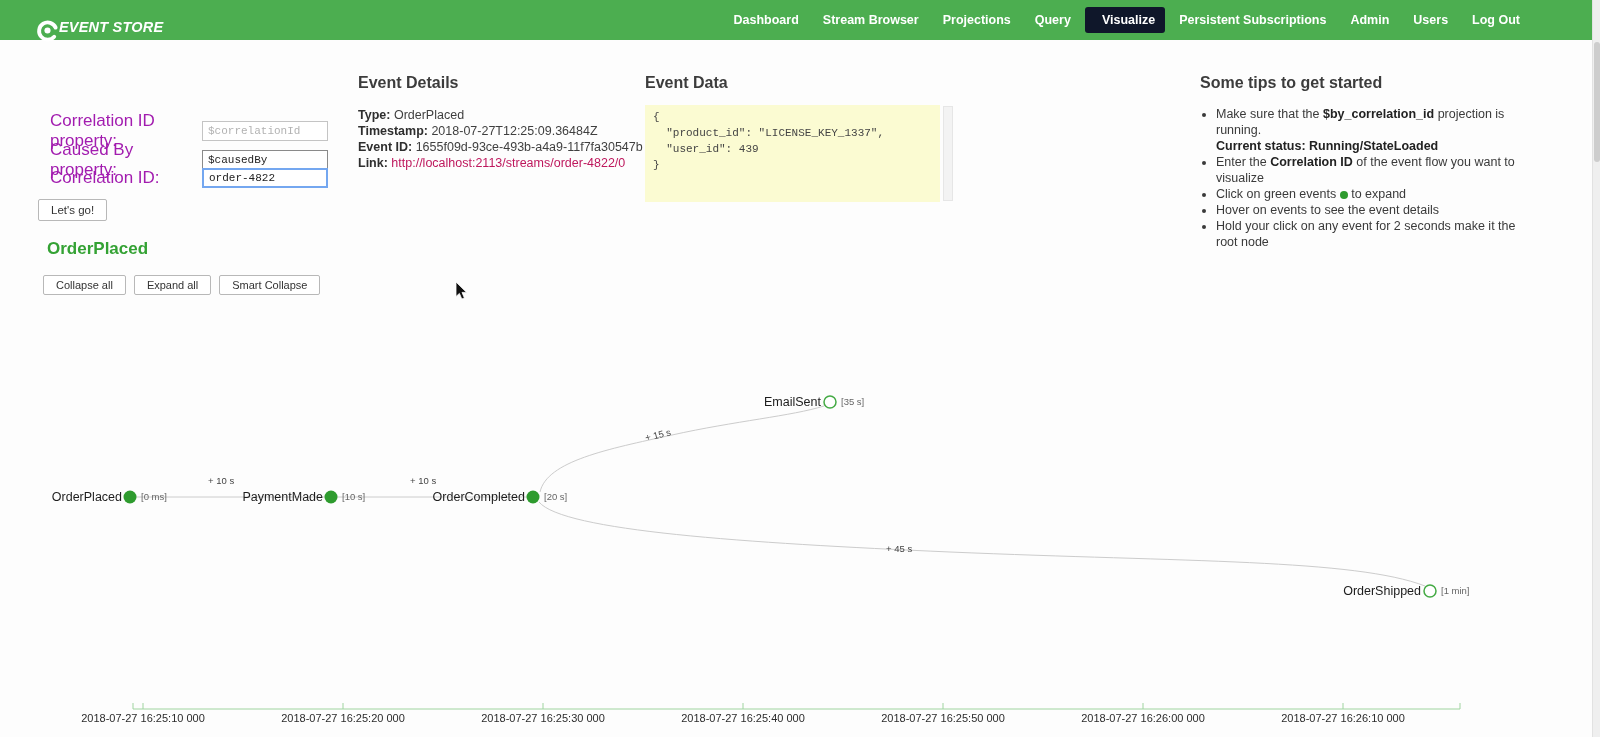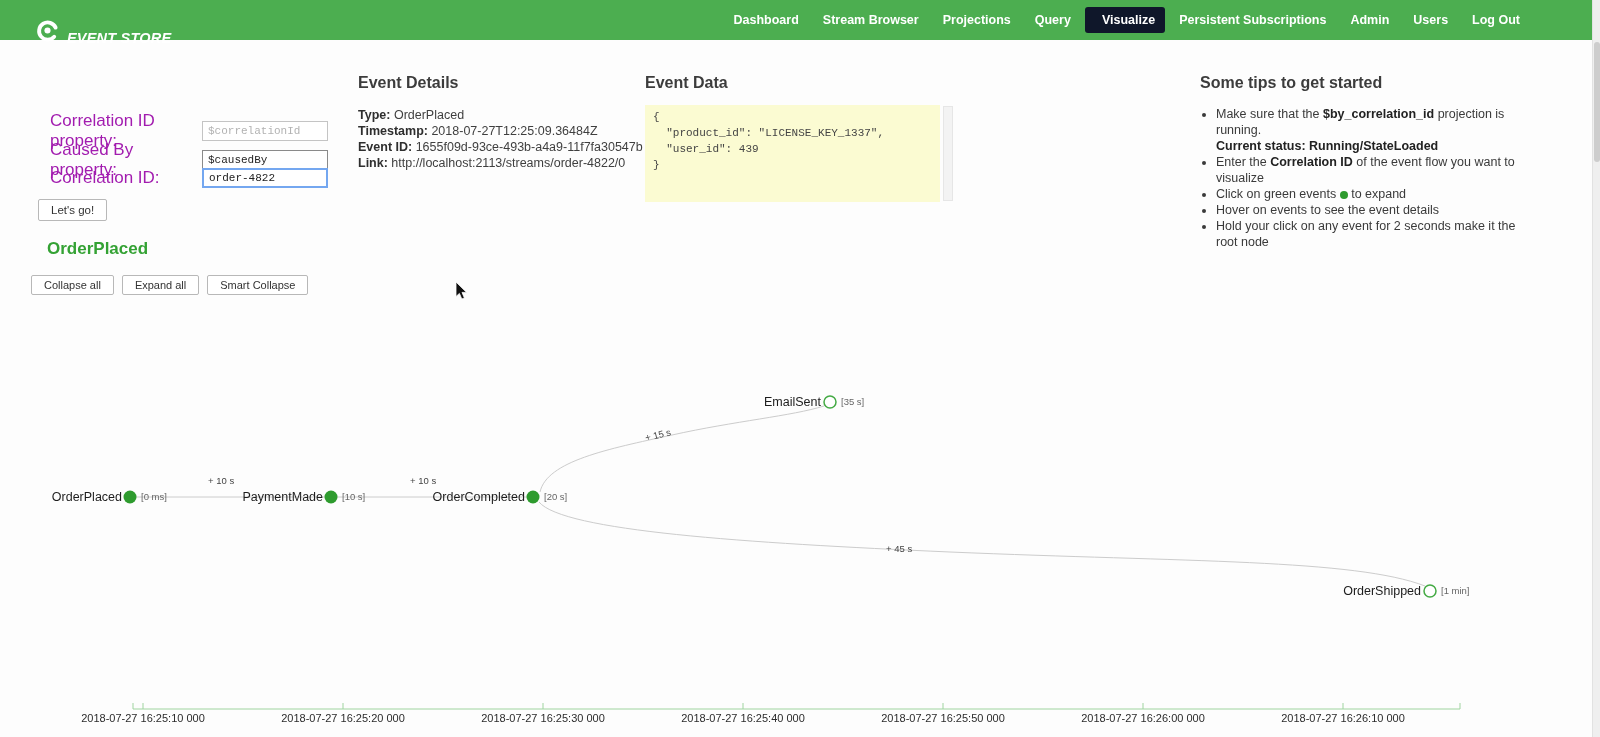--- a/index.html
+++ b/index.html
@@ -3,21 +3,21 @@
 <meta charset="utf-8">
 <style>
   * { margin:0; padding:0; box-sizing:border-box; }
   html,body { width:1600px; height:737px; overflow:hidden; background:#fff;
     font-family:"Liberation Sans", sans-serif; }
   #app { position:relative; width:1600px; height:737px; background:#fdfdfd; }
 
   
   .navbar { position:absolute; left:0; top:0; width:1592px; height:40px;
     background:#4cae50; display:flex; align-items:center; justify-content:space-between; }
-  .brand { display:flex; align-items:flex-end; gap:8px; margin-left:36px;margin-top:24px; }
+  .brand { display:flex; align-items:flex-start; gap:0; margin-left:36px;margin-top:24px; }
   .brand-text { color:#fff; font-weight:bold; font-style:italic; font-size:14.5px;
     letter-spacing:0.2px; }
   .nav-items { display:flex; align-items:center; gap:4px; margin-right:62px;text-align:center; }
   .nav-item { color:#fff; font-size:12.5px; font-weight:bold; padding:6px 10px;
     text-decoration:none; border-radius:3px; cursor:pointer; white-space:nowrap; }
   .nav-item.active { background:#0f172a;padding-left:17px; }
 
   
   .page-scrollbar { position:absolute; right:0; top:0; width:8px; height:737px;
     background:#efefef; border-left:1px solid #e2e2e2; }
@@ -37,42 +37,42 @@
   .form-input.dark-border { border:1px solid #8a8a8a; }
   .form-input.focused { border:2px solid #74a7f0; }
   .form-input::placeholder { color:#b2b2b2; }
   .btn { display:inline-block; background:#fff; border:1px solid #b8b8b8;
     border-radius:2px; font-size:11.5px; color:#333; padding:4px 12px; cursor:pointer; }
 
   
   .event-details { position:absolute; left:358px; top:74px; width:290px; }
   .detail-line { font-size:12.5px; color:#3f3f3f; line-height:16px; }
   .detail-line b { color:#2e2e2e; }
-  .detail-link { color:#404040; text-decoration:none; }
+  .detail-link { color:#be185d; text-decoration:none; }
 
   
   .event-data { position:absolute; left:645px; top:74px; width:310px; }
   .event-json { position:absolute; left:0; top:31px; width:295px; height:97px;
     background:#fbfbd2; font-family:"Liberation Mono", monospace; font-size:11px;
     line-height:16px; color:#444; padding:4px 8px; white-space:pre; overflow:hidden; }
   .json-scrollbar { position:absolute; left:298px; top:32px; width:10px; height:95px;
     background:#f3f3f3; border:1px solid #e6e6e6; }
 
   
   .tips { position:absolute; left:1200px; top:74px; width:330px; }
   .tips ul { margin-top:14px; margin-left:16px; }
   .tips li { font-size:12.5px; color:#3a3a3a; line-height:16px; margin-bottom:0; }
   .tips b { color:#222; }
   .green-dot { display:inline-block; width:8px; height:8px; border-radius:50%;
     background:#2e9b2e; vertical-align:middle; }
 
   
   .root-node-title { position:absolute; left:47px; top:239px; font-size:17px;
     font-weight:bold; color:#34a234; }
-  .graph-buttons { position:absolute; left:31px; top:275px; display:flex; gap:8px;justify-content:space-between; }
+  .graph-buttons { position:absolute; left:43px; top:275px; display:flex; gap:8px;justify-content:space-between; }
   .graph-buttons .btn { padding:3px 12px; font-size:11px; }
 
   
   .graph-svg { position:absolute; left:0; top:330px; }
   .node-label { font-size:12.5px; fill:#1d1d1d; }
   .time-label { font-size:9.5px; fill:#666; }
   .edge-label { font-size:9.5px; fill:#444; }
   .axis-label { font-size:11px; fill:#2b2b2b; }
   .edge-path { fill:none; stroke:#cccccc; stroke-width:1; }
   .axis-path { fill:none; stroke:#9fd49f; stroke-width:1; }

